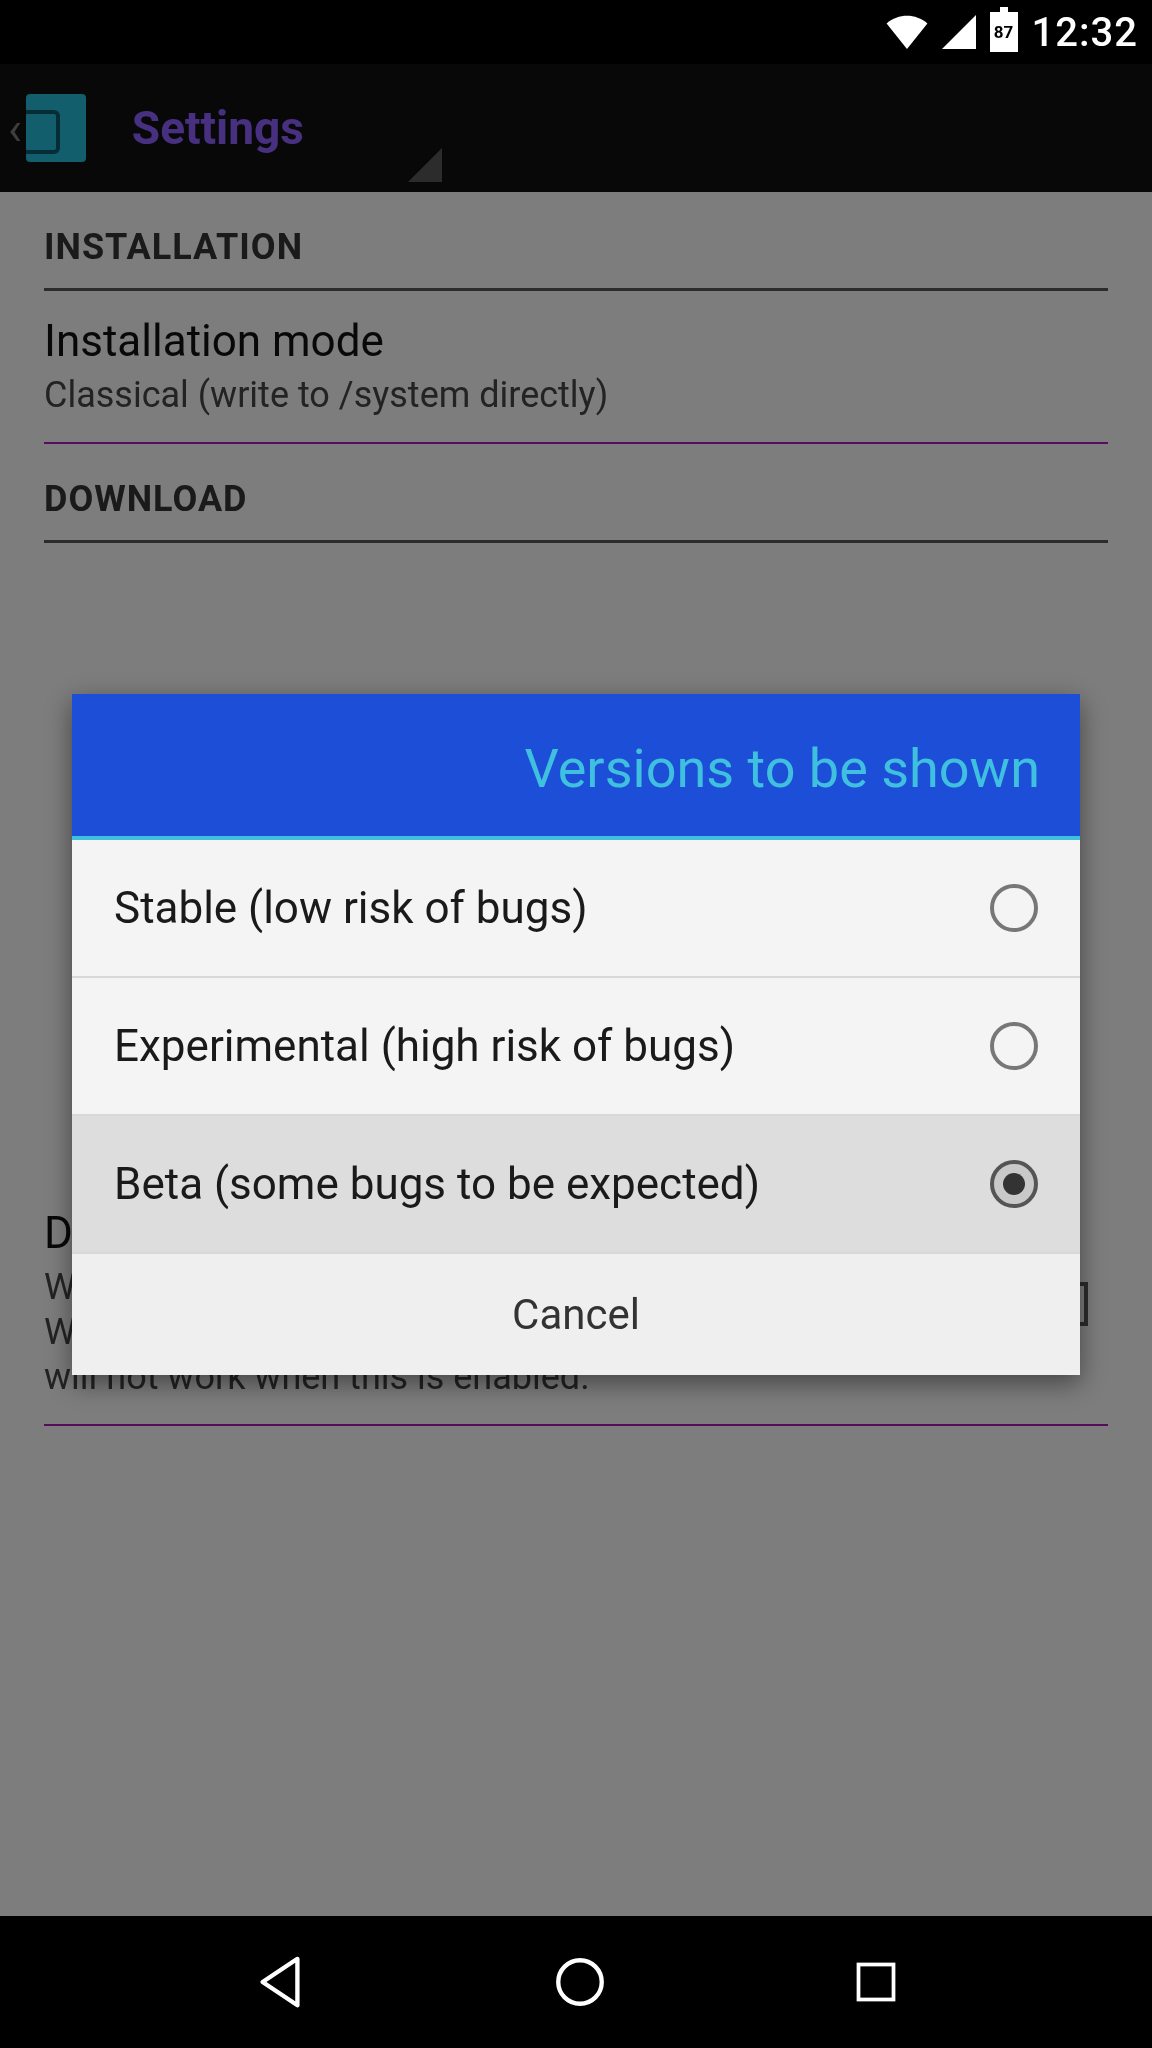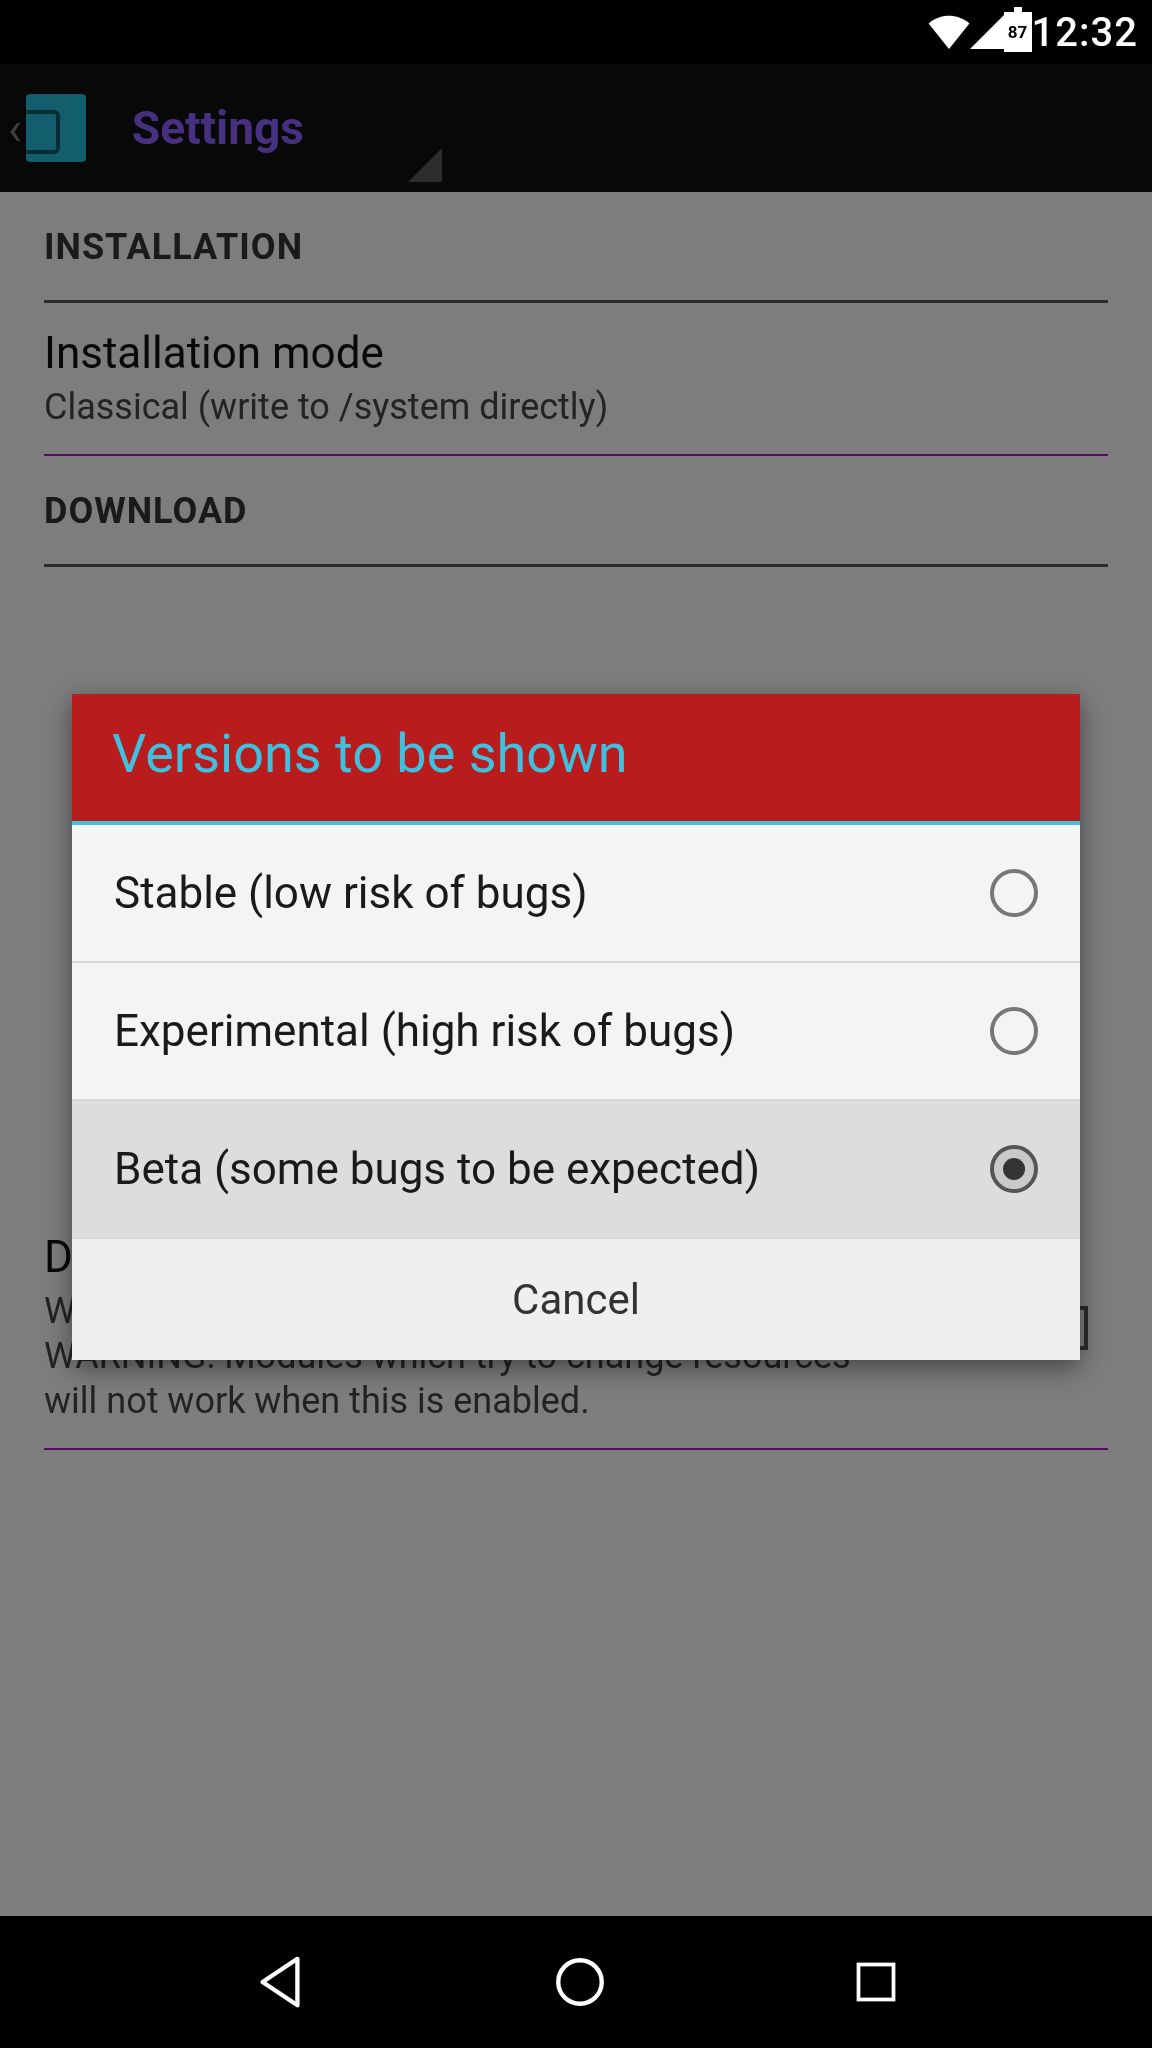--- a/index.html
+++ b/index.html
@@ -18,20 +18,21 @@
   
   .status-bar {
     height: 64px;
     width: 100%;
     background: #000;
     color: #fff;
     display: flex;
     align-items: center;
     justify-content: flex-end;
     padding-right: 14px;
+    gap: 14px;
     font-size: 35px;
     position: relative;
   }
   .status-bar .wifi-icon svg,
   .status-bar .signal-icon svg,
   .status-bar .battery-icon { display:block; }
   .status-bar .battery-icon {
     width: 28px;
     height: 40px;
     border: 3px solid #fff;
@@ -114,21 +115,21 @@
   .settings-list {
     padding: 0 44px;
     color: #202020;
   }
   .section-header {
     font-size: 36px;
     font-weight: 700;
     letter-spacing: 1px;
     color: #333;
     padding-top: 34px;
-    padding-bottom: 32px;
+    padding-bottom: 20px;
     border-bottom: 3px solid #555;
   }
   .setting-item {
     padding-top: 24px;
     padding-bottom: 24px;
     border-bottom: 2px solid #a21caf;
     position: relative;
   }
   .setting-title {
     font-size: 44px;
@@ -165,23 +166,24 @@
     left: 72px;
     top: 630px;
     width: 1008px;
     background: #f4f4f4;
     box-shadow: 0 8px 24px rgba(0,0,0,0.45);
   }
   .dialog .dialog-title {
     color: #3fc0de;
     font-size: 54px;
     font-weight: 400;
-    padding: 28px 40px 36px 40px;
+    padding: 43px 40px 36px 40px;
     border-bottom: 4px solid #3fc0de;
-    background: #b91c1c;
+    background: #1d4ed8;
+    text-align: right;
   }
   .dialog .option {
     display: flex;
     align-items: center;
     justify-content: space-between;
     padding: 42px 42px;
     font-size: 44px;
     color: #1a1a1a;
     border-bottom: 2px solid #d8d8d8;
     background: #f4f4f4;

